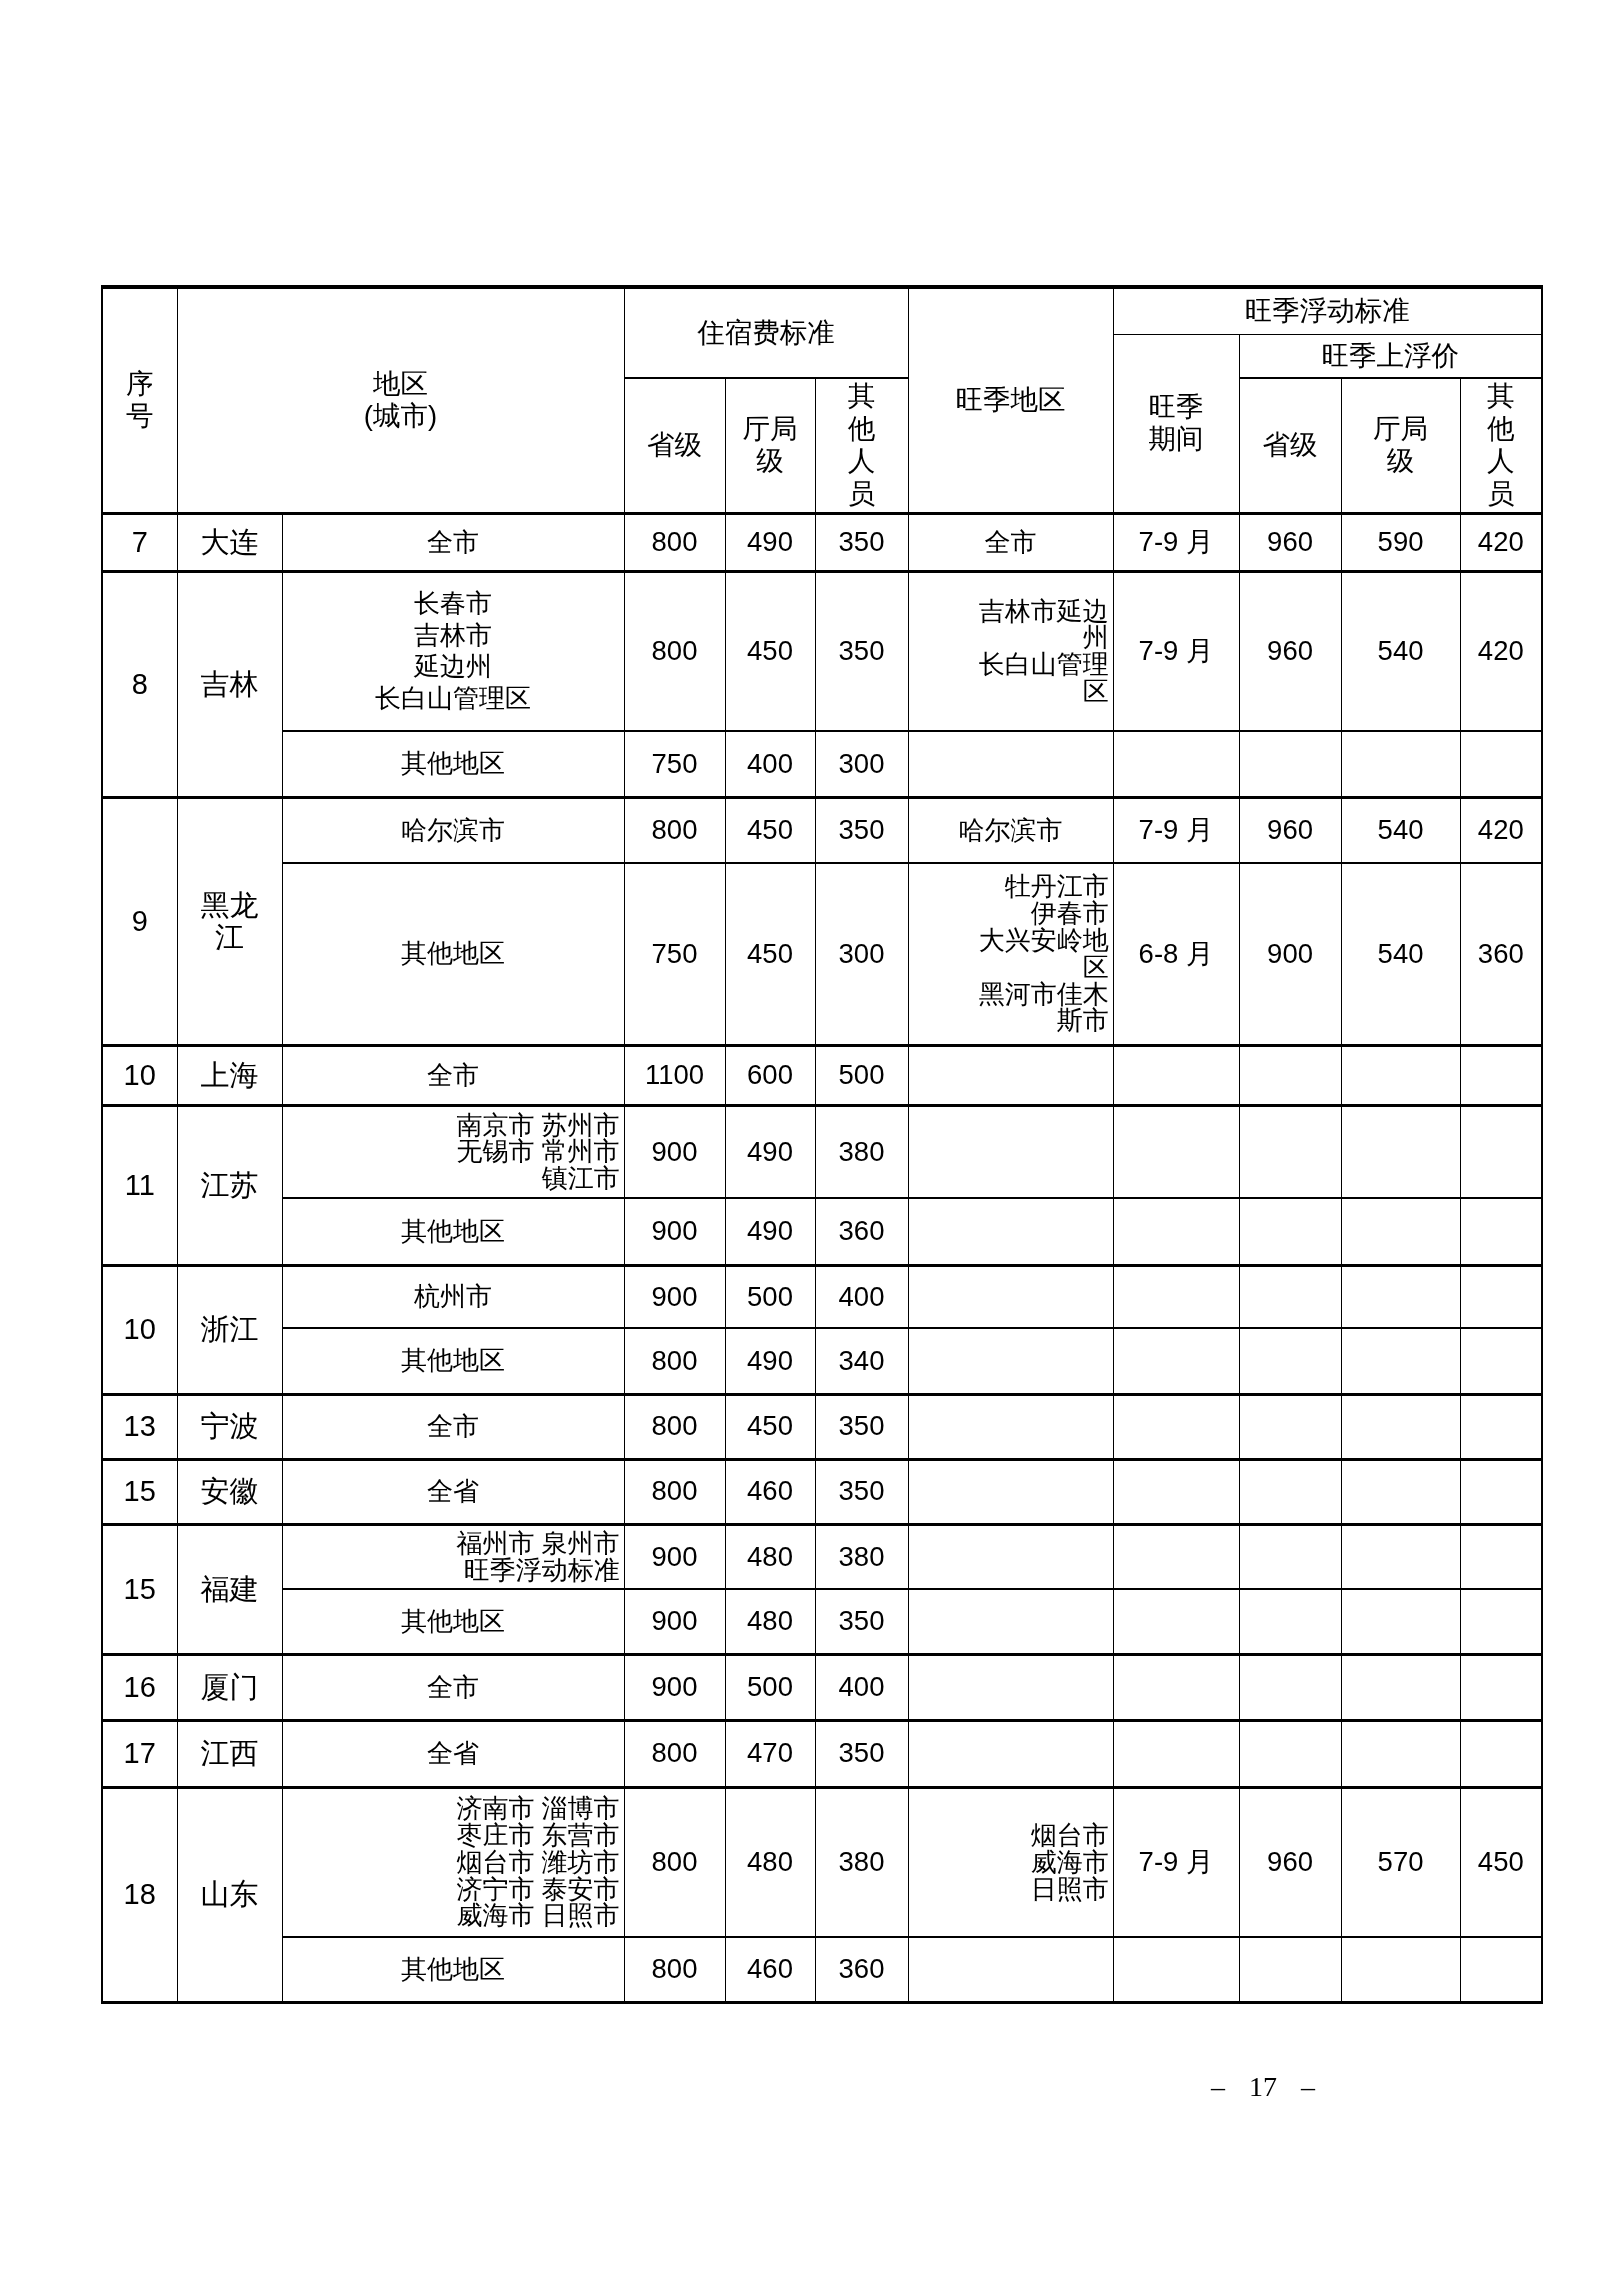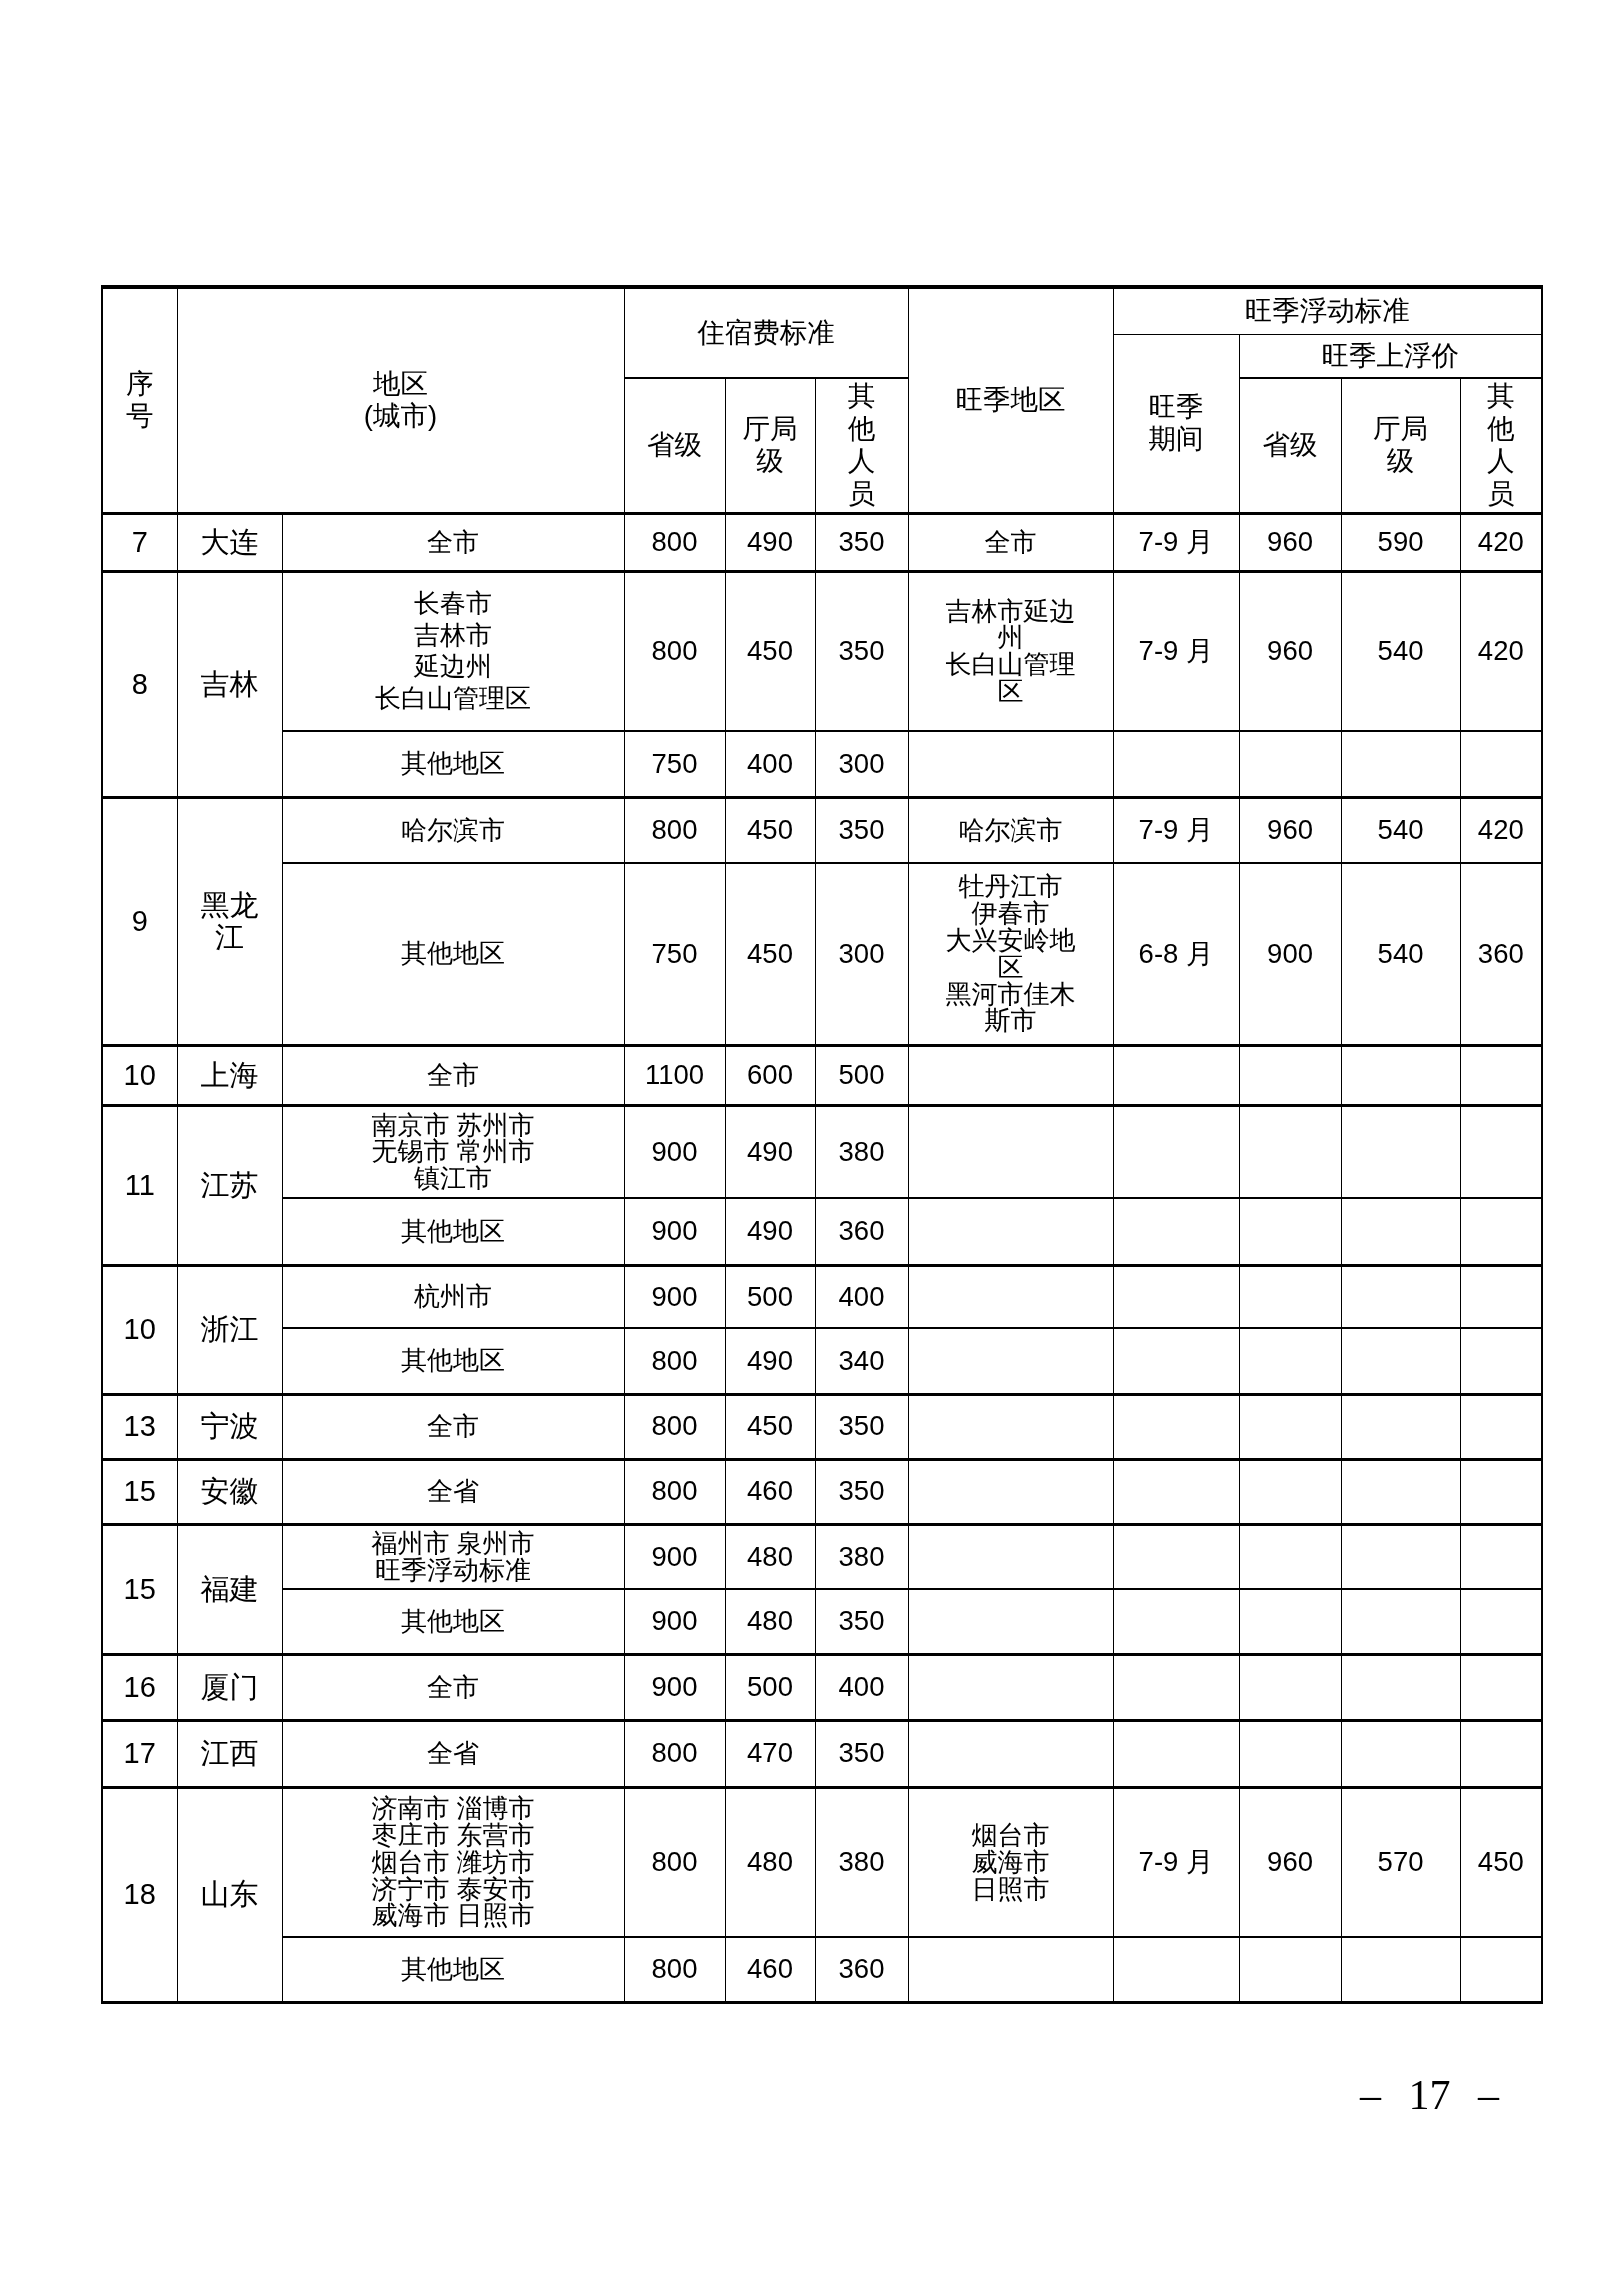--- a/index.html
+++ b/index.html
@@ -17,30 +17,30 @@
     padding:0 3.9px;
     font-size:27.5px; font-weight:400;
     white-space:pre-line; line-height:1.18;
     overflow:visible;
   }
   th { font-weight:400; }
   td.name { font-weight:400; font-size:29px; line-height:1.12; }
   td.serial { font-size:29px; }
   td.region { font-size:26px; }
   td.preg { font-size:26px; }
-  .c   { line-height:1.03; }    
+  .c   { line-height:1.03;text-align:right; }    
   .lh12{ line-height:1.22; }
   tr.prov > td { border-top-width:3.3px; }      
   td.sub { border-top-width:2px;margin-left:16px; }            
   th.hsb { border-bottom-width:2px; }         
 
   .footer {
     position:absolute; left:1211px; top:2071px; width:288px;
-    text-align:right; font-family:"Liberation Serif", serif;
-    font-size:42px; word-spacing:17px; color:#000;
+    text-align:left; font-family:"Liberation Serif", serif;
+    font-size:28px; word-spacing:17px; color:#000;
   }
 </style>
 </head>
 <body>
 
 <div class="sheet">
 
 <table class="main">
   <colgroup>
     <col style="width:75px">

